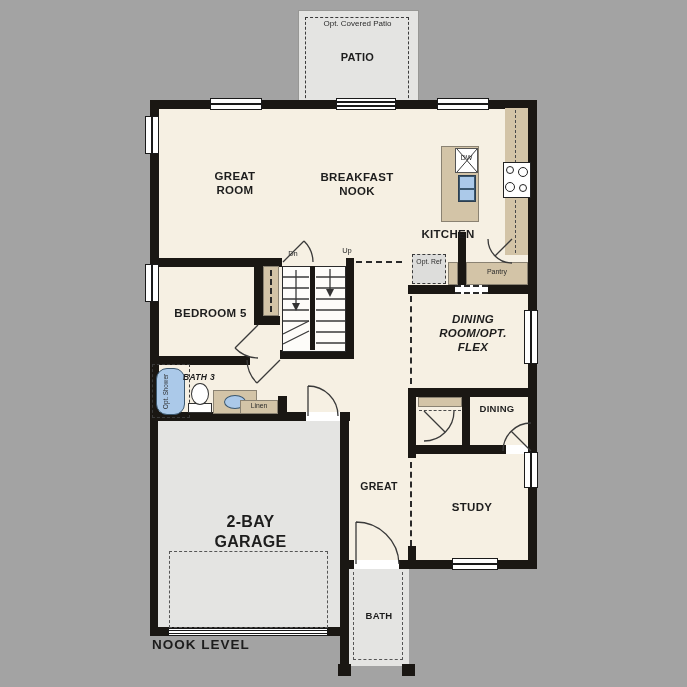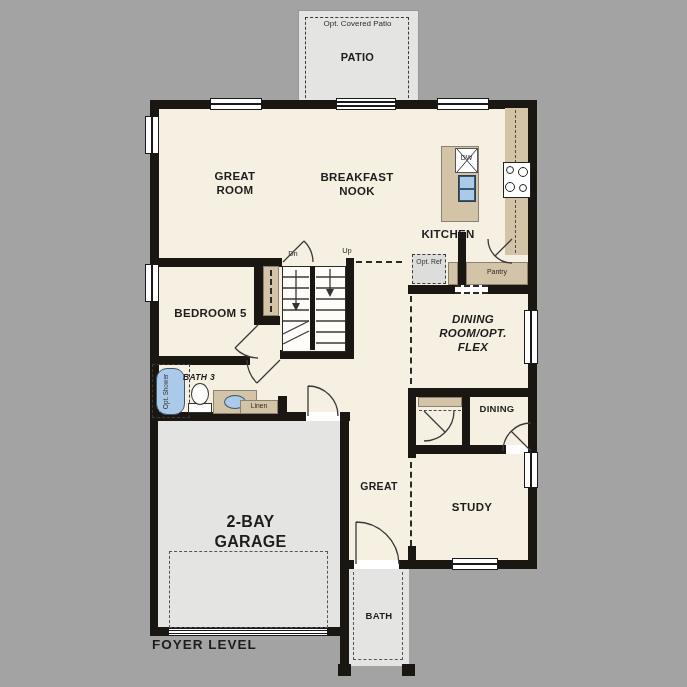--- a/index.html
+++ b/index.html
@@ -163,15 +163,15 @@
   <div class="lbl" style="left:200px;top:169px;width:70px;font-size:11.5px;">GREAT ROOM</div>
   <div class="lbl" style="left:408px;top:227px;width:80px;font-size:11.5px;">KITCHEN</div>
   <div class="lbl" style="left:158px;top:306px;width:105px;font-size:11.5px;">BEDROOM 5</div>
   <div class="lbl" style="left:176px;top:372px;width:46px;font-size:8.5px;font-style:italic;">BATH 3</div>
   <div class="lbl" style="left:424px;top:312px;width:98px;font-size:11.5px;font-style:italic;">DINING ROOM/OPT. FLEX</div>
   <div class="lbl" style="left:464px;top:403px;width:66px;font-size:9.5px;">DINING</div>
   <div class="lbl" style="left:350px;top:480px;width:58px;font-size:10.5px;">GREAT</div>
   <div class="lbl" style="left:433px;top:500px;width:78px;font-size:11.5px;">STUDY</div>
   <div class="lbl" style="left:203px;top:512px;width:95px;font-size:16px;">2-BAY GARAGE</div>
   <div class="lbl" style="left:351px;top:610px;width:56px;font-size:9.5px;">BATH</div>
-  <div class="lbl" style="left:152px;top:637px;width:160px;font-size:13.5px;text-align:left;letter-spacing:1px;">FOYER LEVEL</div>
+  <div class="lbl" style="left:152px;top:637px;width:160px;font-size:13.5px;text-align:left;letter-spacing:1px;">NOOK LEVEL</div>
 
 </div>
 
 </body></html>

